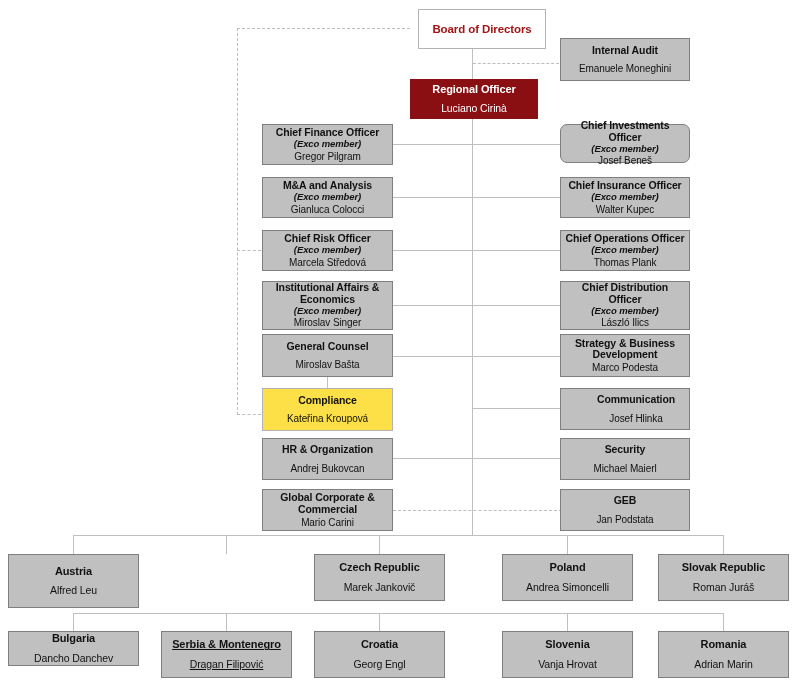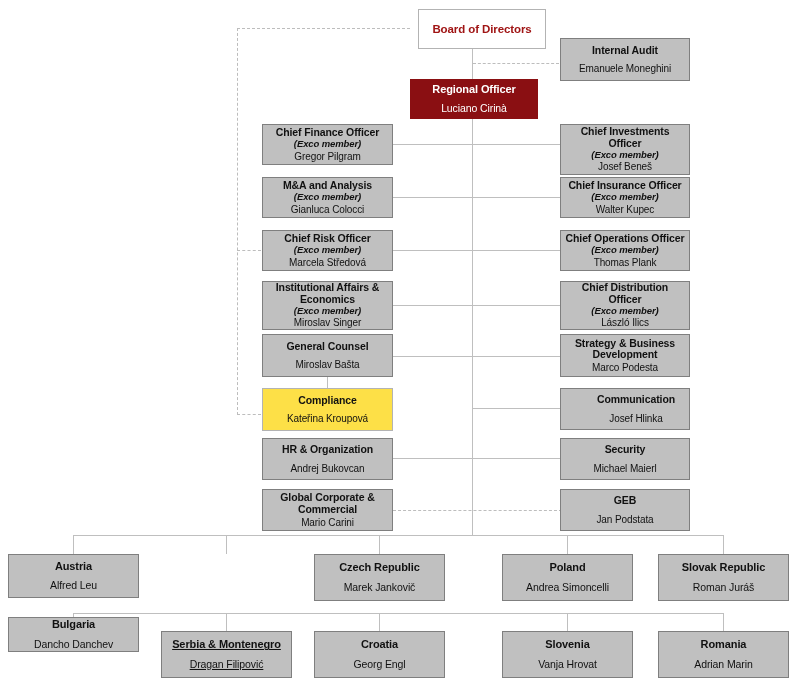--- a/index.html
+++ b/index.html
@@ -198,21 +198,21 @@
   <div class="node gap" style="left:262px; top:438px; width:131px; height:42px;">
     <div class="title">HR &amp; Organization</div>
     <div class="person">Andrej Bukovcan</div>
   </div>
 
   <div class="node tight" style="left:262px; top:489px; width:131px; height:42px;">
     <div class="title">Global Corporate &amp; Commercial</div>
     <div class="person">Mario Carini</div>
   </div>
 
-  <div class="node tight" style="left:560px; top:124px; width:130px; height:51px;">
+  <div class="node tight" style="left:560px; top:124px; width:130px; height:39px;border-radius:7px;">
     <div class="title">Chief Investments Officer</div>
     <div class="sub">(Exco member)</div>
     <div class="person">Josef Beneš</div>
   </div>
 
   <div class="node tight" style="left:560px; top:177px; width:130px; height:41px;">
     <div class="title">Chief Insurance Officer</div>
     <div class="sub">(Exco member)</div>
     <div class="person">Walter Kupec</div>
   </div>
@@ -242,42 +242,42 @@
   <div class="node gap" style="left:560px; top:438px; width:130px; height:42px;">
     <div class="title">Security</div>
     <div class="person">Michael Maierl</div>
   </div>
 
   <div class="node gap" style="left:560px; top:489px; width:130px; height:42px;">
     <div class="title">GEB</div>
     <div class="person">Jan Podstata</div>
   </div>
 
-  <div class="node country" style="left:8px; top:554px; width:131px; height:44px;">
+  <div class="node country" style="left:8px; top:554px; width:131px; height:54px;">
     <div class="title">Austria</div>
     <div class="person">Alfred Leu</div>
   </div>
 
 
   <div class="node country" style="left:314px; top:554px; width:131px; height:47px;">
     <div class="title">Czech Republic</div>
     <div class="person">Marek Jankovič</div>
   </div>
 
   <div class="node country" style="left:502px; top:554px; width:131px; height:47px;">
     <div class="title">Poland</div>
     <div class="person">Andrea Simoncelli</div>
   </div>
 
   <div class="node country" style="left:658px; top:554px; width:131px; height:47px;">
     <div class="title">Slovak Republic</div>
     <div class="person">Roman Juráš</div>
   </div>
 
-  <div class="node country" style="left:8px; top:617px; width:131px; height:35px;">
+  <div class="node country" style="left:8px; top:631px; width:131px; height:35px;">
     <div class="title">Bulgaria</div>
     <div class="person">Dancho Danchev</div>
   </div>
 
   <div class="node country" style="left:161px; top:631px; width:131px; height:47px;text-decoration:underline;">
     <div class="title">Serbia &amp; Montenegro</div>
     <div class="person">Dragan Filipović</div>
   </div>
 
   <div class="node country" style="left:314px; top:631px; width:131px; height:47px;">

